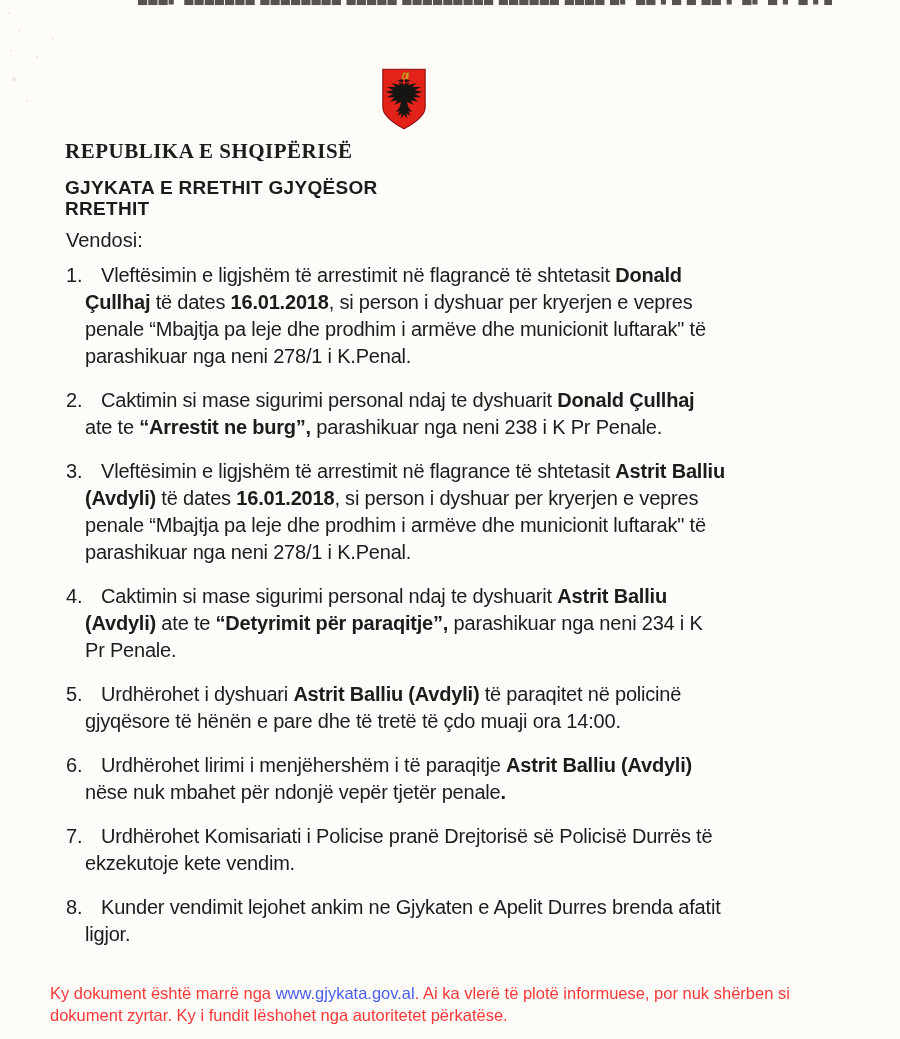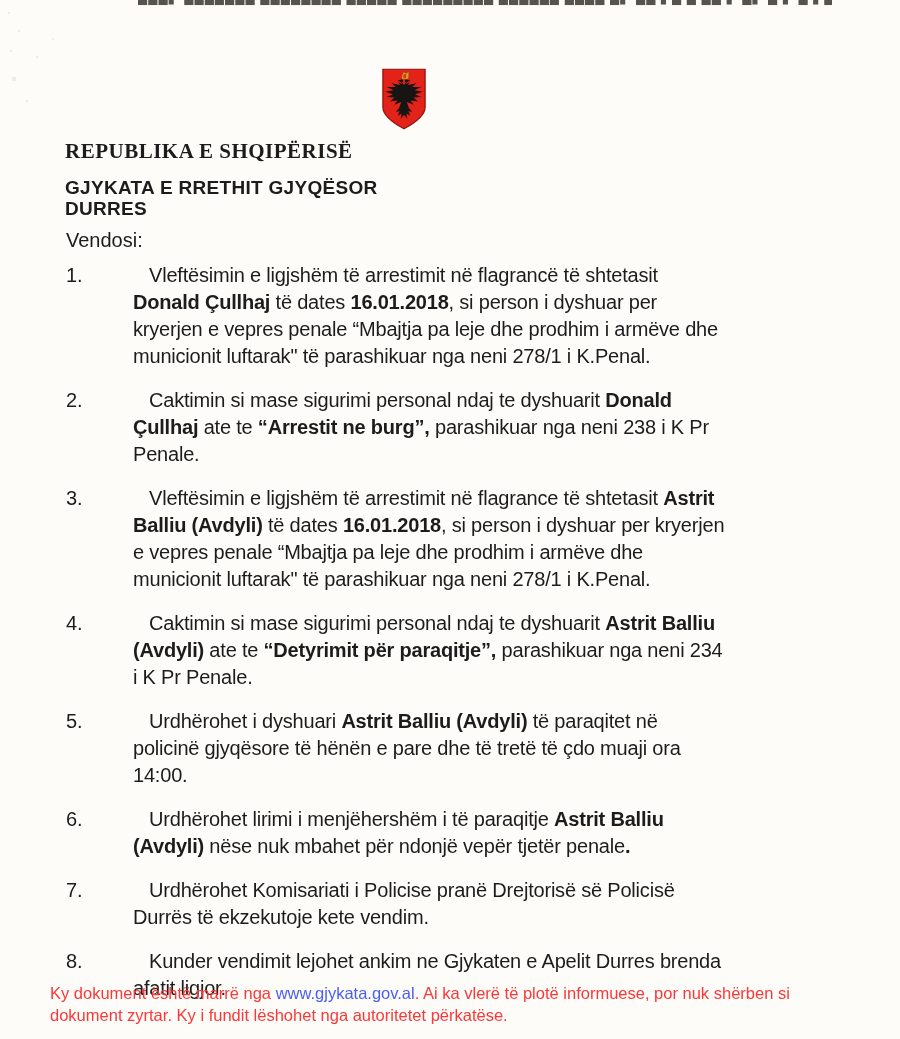--- a/index.html
+++ b/index.html
@@ -52,21 +52,21 @@
     position:absolute;top:229px;left:66px;font-size:20px;
   }
   .decision-list{
     position:absolute;top:262px;left:65px;width:680px;
   }
   .item{
     position:relative;padding-left:20px;margin-bottom:17px;
     font-size:20px;line-height:27px;letter-spacing:-.2px;max-width:660px;
   }
   .item .num{position:absolute;left:1px;top:0;}
-  .item .itext{display:block;text-indent:16px;margin-left:48px;}
+  .item .itext{display:block;text-indent:16px;}
   .item b{font-weight:bold;}
   .doc-footer{
     position:absolute;top:982px;left:50px;width:810px;
     font-size:16.5px;line-height:22px;color:var(--footer-red);
   }
   .doc-footer a{color:var(--link-blue);text-decoration:none;cursor:pointer;}
 </style>
 </head>
 <body>
 
@@ -91,21 +91,21 @@
     <circle cx="55" cy="27" r="3.4" fill="var(--emblem-black)"></circle>
     <path d="M42.5 25.5 L36.5 26.5 L43 29.5 Z" fill="var(--emblem-black)"></path>
     <path d="M57.5 25.5 L63.5 26.5 L57 29.5 Z" fill="var(--emblem-black)"></path>
   </svg>
 </div>
 
 <div class="header-block">
   <div class="republic-title">REPUBLIKA E SHQIPËRISË</div>
   <div class="court-title">
     <div>GJYKATA E RRETHIT GJYQËSOR</div>
-    <div>DURRES</div>
+    <div>RRETHIT</div>
   </div>
 </div>
 
 <div class="vendosi">Vendosi:</div>
 
 <div class="decision-list">
     <div class="item">
       <span class="num">1.</span>
       <span class="itext"><span>Vleftësimin e ligjshëm të arrestimit në flagrancë të shtetasit </span><b>Donald Çullhaj</b><span> të dates </span><b>16.01.2018</b><span>, si person i dyshuar per kryerjen e vepres penale “Mbajtja pa leje dhe prodhim i armëve dhe municionit luftarak" të parashikuar nga neni 278/1 i K.Penal.</span></span>
     </div>

